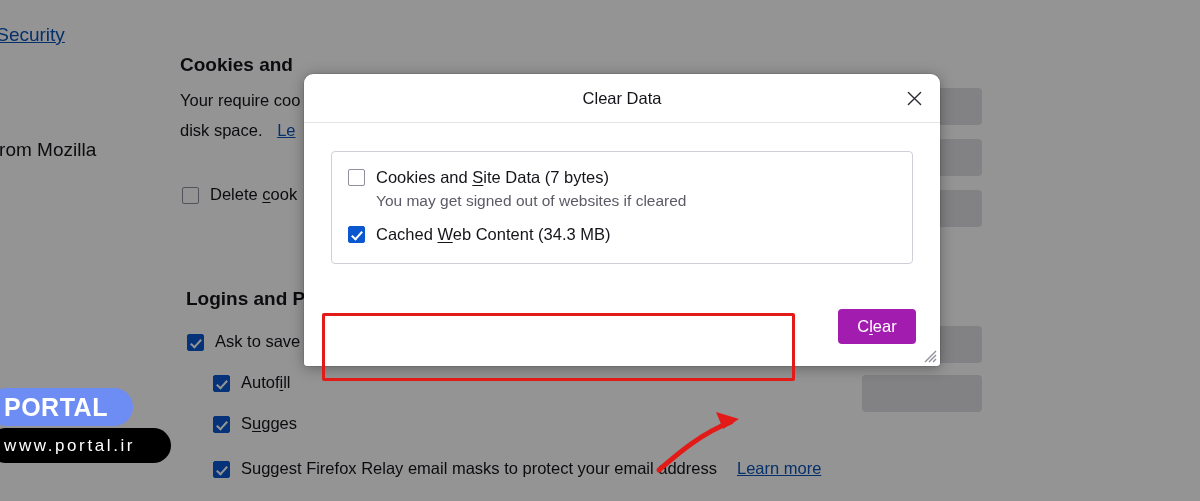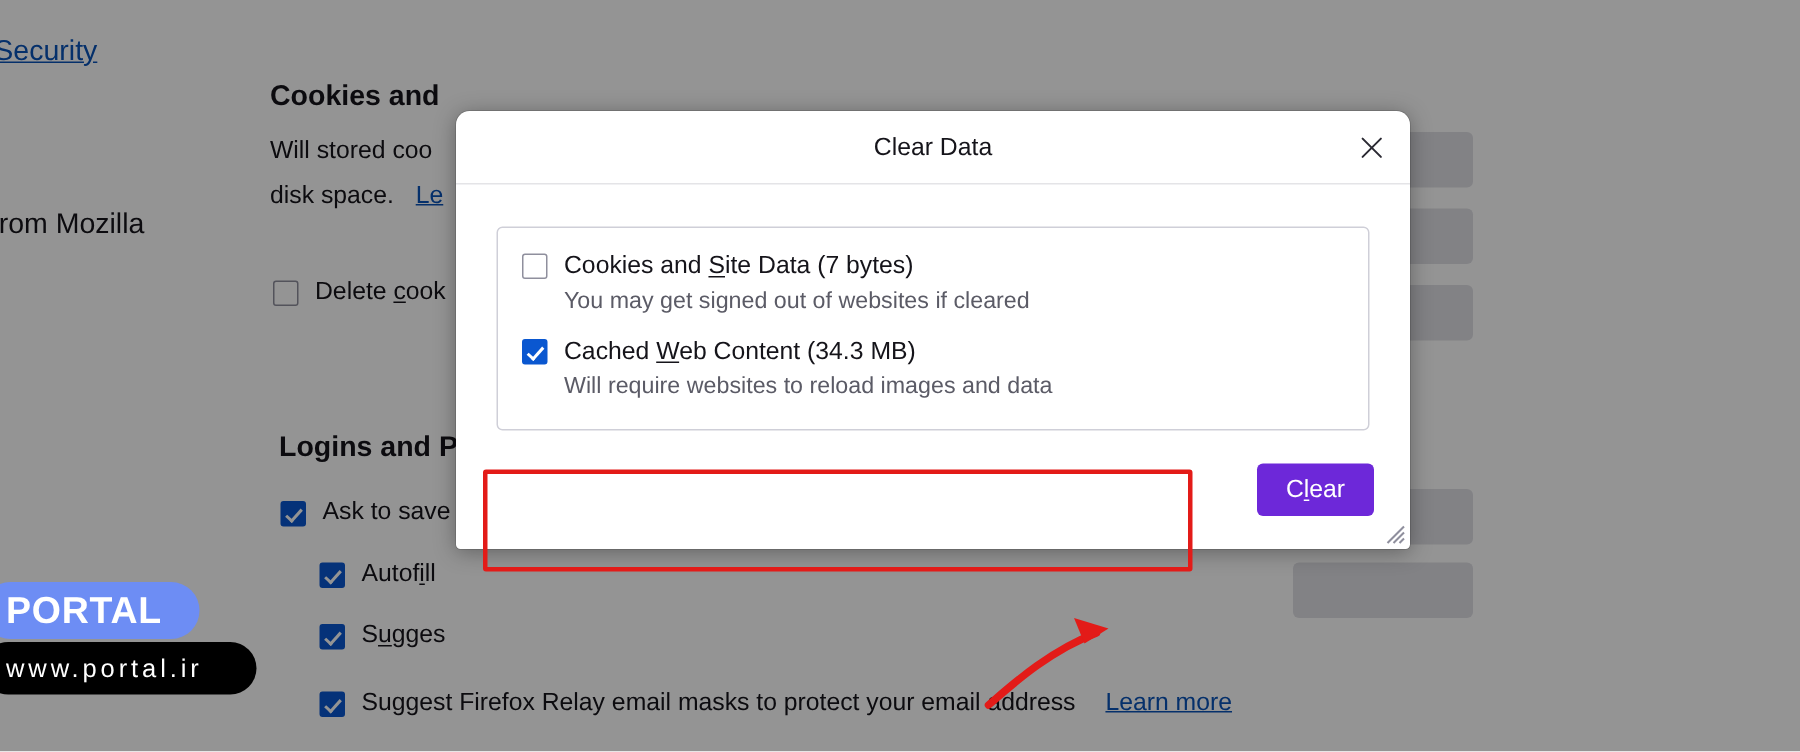--- a/index.html
+++ b/index.html
@@ -230,21 +230,21 @@
     font-size: 16.5px;
     border: none;
     border-radius: 4px;
     padding: 0 18px;
     height: 35px;
     min-width: 78px;
     cursor: pointer;
     line-height: 35px;
   }
   .btn-primary {
-    background: #6d28d9;
+    background: #a21caf;
     color: #ffffff;
   }
   .btn-secondary {
     background: #e9e9ed;
     color: #15141a;
   }
 
   
   #resize-grip {
     position: absolute;
@@ -317,21 +317,21 @@
 
   <div id="page-backdrop">
     <div id="page-content">
 
       <a class="bg-sidebar-link" href="#">cy &amp; Security</a>
 
       <div class="bg-sidebar-sub">e from Mozilla</div>
 
       <div class="bg-heading" style="left:180px; top:54px;">Cookies and</div>
 
-      <div class="bg-para" style="left:180px; top:91px;">Will stored coo</div>
+      <div class="bg-para" style="left:180px; top:91px;">Your require coo</div>
 
       <div class="bg-para" style="left:180px; top:121px;text-align:right;">
         <span>disk space.</span>
         <span class="bg-link" style="margin-left:10px;">Le</span>
       </div>
 
       <div class="bg-row" style="left:182px; top:185px;">
         <span class="cb"></span>
         <span>Delete <u>c</u>ook</span>
       </div>
@@ -390,21 +390,20 @@
             <span><span>Cookies and </span><u>S</u><span>ite Data (7 bytes)</span></span>
           </div>
           <div class="choice-sub">You may get signed out of websites if cleared</div>
         </div>
 
         <div class="choice">
           <div class="choice-main">
             <span class="cb checked"></span>
             <span><span>Cached </span><u>W</u><span>eb Content (34.3 MB)</span></span>
           </div>
-          <div class="choice-sub">Will require websites to reload images and data</div>
         </div>
 
       </div>
     </div>
 
     <div id="dialog-footer">
       <button class="btn btn-primary"><span>C</span><u>l</u><span>ear</span></button>
     </div>
 
     <svg id="resize-grip" viewBox="0 0 15 15">

